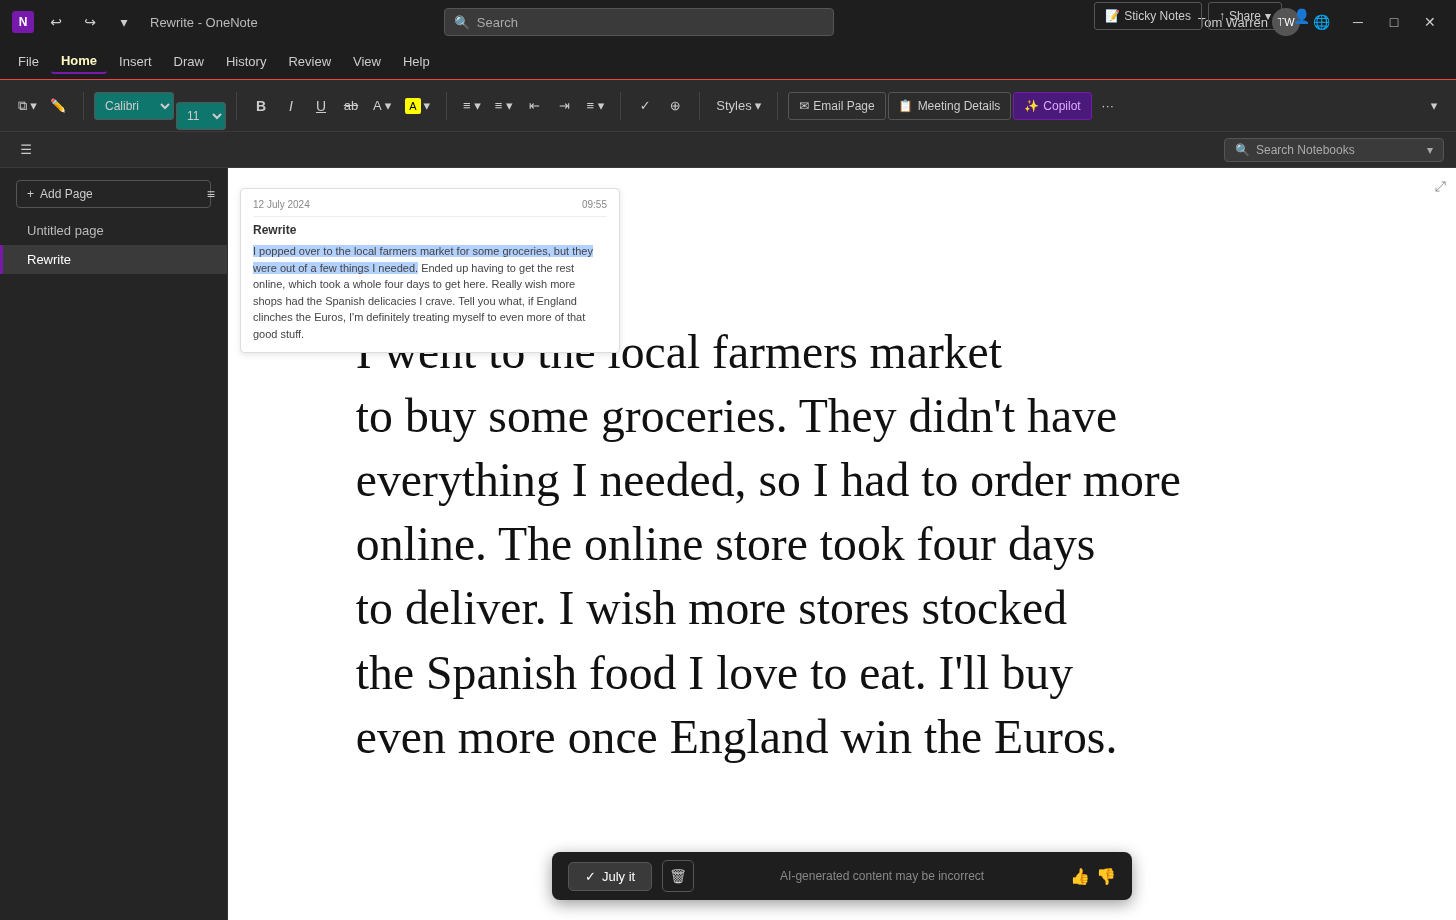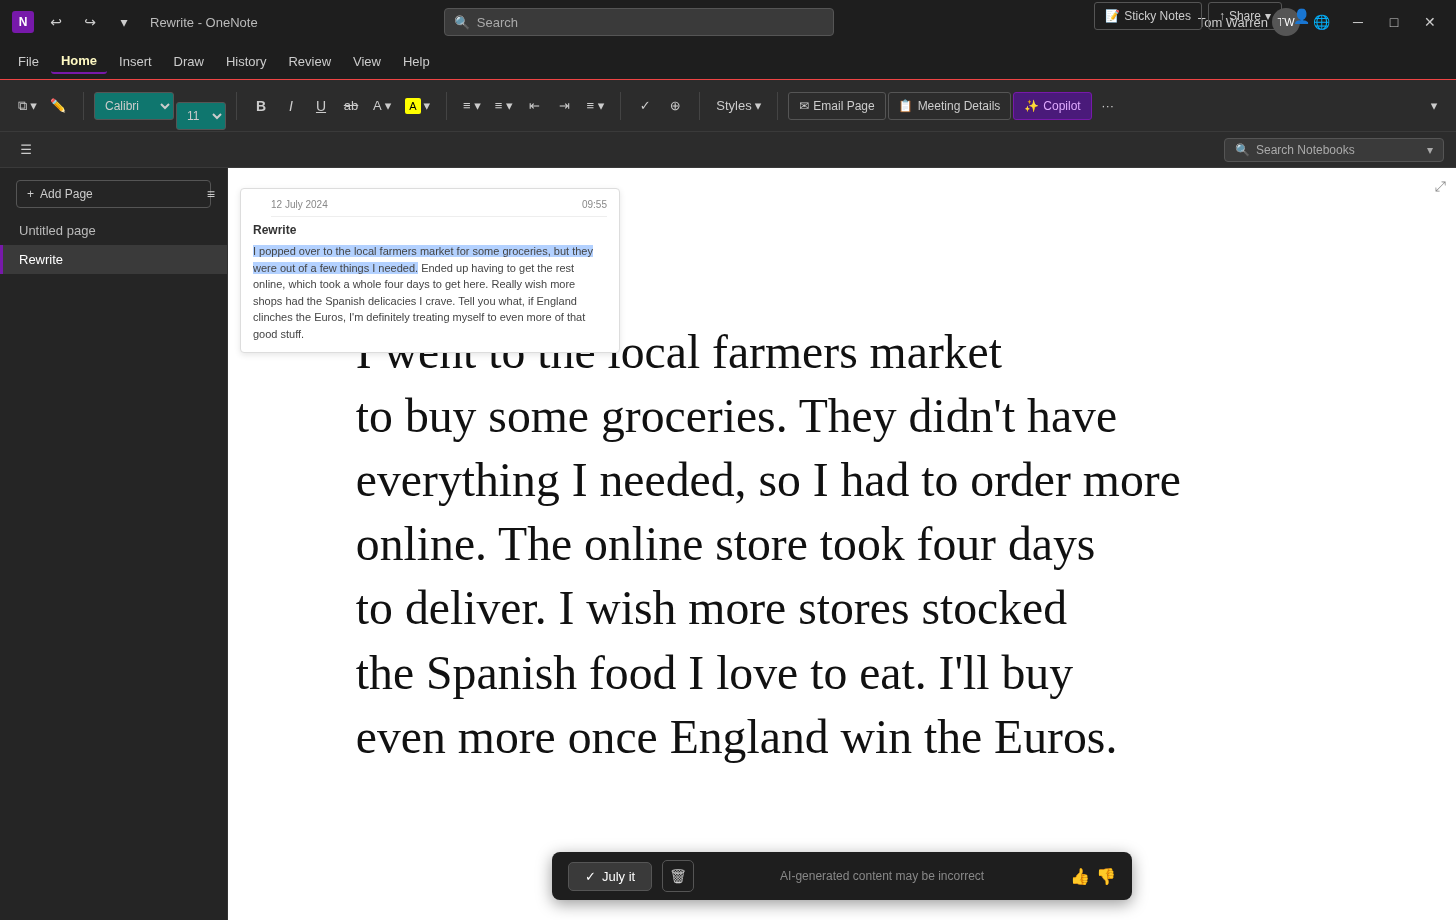--- a/index.html
+++ b/index.html
@@ -113,21 +113,21 @@
       border-right: 1px solid #333;
       flex-shrink: 0;
       padding: 8px 0;
     }
     .add-page-btn {
       display: flex; align-items: center; gap: 6px; margin: 4px 8px; padding: 6px 10px;
       background: transparent; border: 1px solid #555; border-radius: 4px; color: #ccc; cursor: pointer; font-size: 12px; width: calc(100% - 16px);
     }
     .sidebar-pages { margin-top: 8px; position: relative; }
     .sidebar-page {
-      padding: 7px 16px; cursor: pointer; font-size: 13px; color: #bbb; border-left: 3px solid transparent;
+      padding: 7px 24px; cursor: pointer; font-size: 13px; color: #bbb; border-left: 3px solid transparent;
     }
     .sidebar-page.active { background: #3a3a3a; color: #fff; border-left: 3px solid #7719aa; font-weight: 500; }
 
     
     .content-area {
       flex: 1;
       background: #fff;
       position: relative;
       overflow: hidden;
     }
@@ -148,21 +148,21 @@
       border-radius: 4px;
       padding: 10px 12px;
       font-size: 11px;
       color: #333;
       box-shadow: 0 2px 6px rgba(0,0,0,0.1);
       z-index: 5;
     }
     .rewrite-card-header {
       display: flex; justify-content: space-between; align-items: center;
       font-size: 10px; color: #888; margin-bottom: 6px;
-      border-bottom: 1px solid #eee; padding-bottom: 6px; margin-left: 18px;
+      border-bottom: 1px solid #eee; padding-bottom: 6px;
     }
     .rewrite-card-title {
       font-size: 12px; font-weight: 600; color: #333; margin-bottom: 6px;
     }
     .rewrite-card-text {
       font-size: 11px; color: #444; line-height: 1.5;
     }
 
     
     .handwriting-area {

